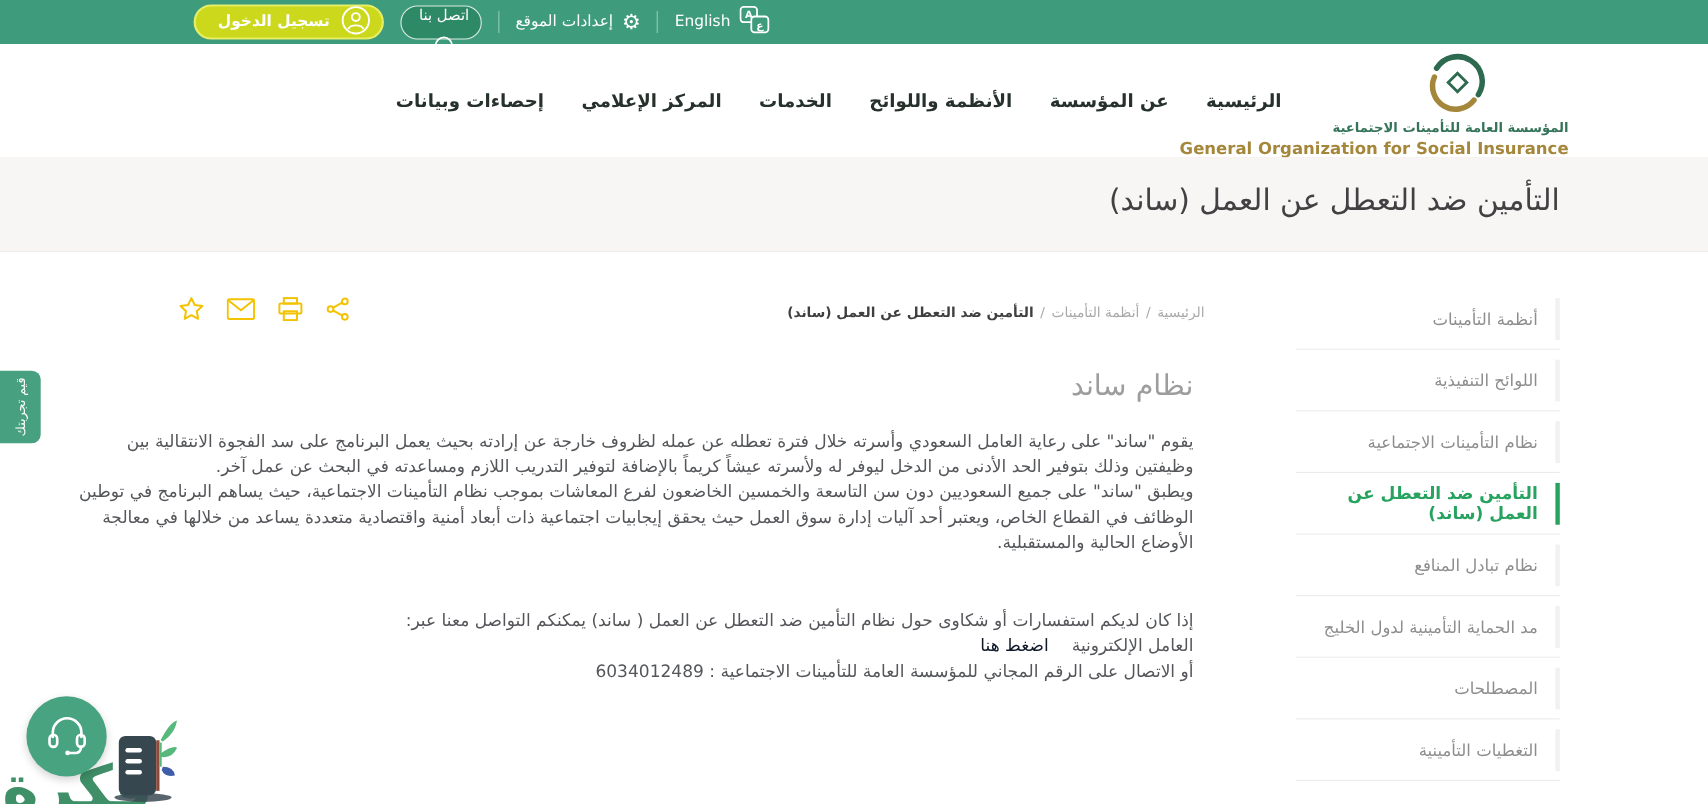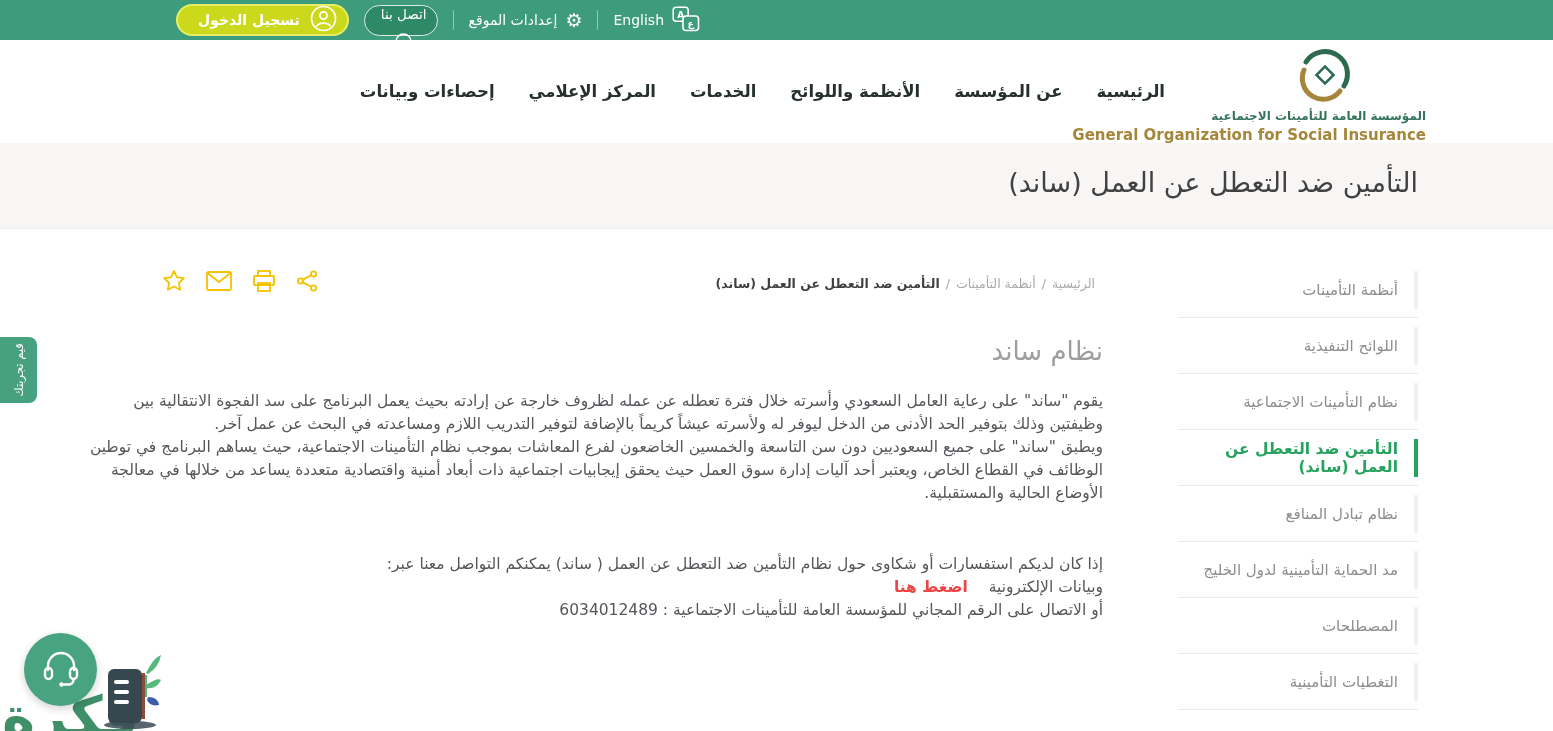--- a/index.html
+++ b/index.html
@@ -35,25 +35,25 @@
   .share-tools button{background:none;border:none;padding:0;margin:0;cursor:pointer;line-height:0;}
 
   
   .sidebar{position:absolute;top:262px;right:135px;width:240px;}
   .side-item{position:relative;display:flex;align-items:center;height:56px;border-bottom:1px solid #ebebeb;color:#8d8d8d;font-size:15px;text-decoration:none;cursor:pointer;padding-right:20px;box-sizing:border-box;}
   .side-item .bar{position:absolute;right:0;top:50%;transform:translateY(-50%);width:4px;height:38px;background:#f1f1f1;}
   .side-item.active{color:#27a35f;font-weight:bold;font-size:15.5px;}
   .side-item.active .bar{background:#27a35f;}
 
   
-  .article{position:absolute;top:336px;right:450px;width:1022px;direction:rtl;color:#54565a;}
+  .article{position:absolute;top:336px;right:468px;width:1022px;direction:rtl;color:#54565a;}
   .article h2{margin:0 0 24px 0;font-size:26px;font-weight:normal;color:#9d9d9d;}
   .article p{margin:0;font-size:15.5px;line-height:23px;}
   .article p.contact-intro{margin-top:48px;}
-  .portal-line .green-link{color:#ef4444;font-weight:bold;text-decoration:none;margin-right:16px;cursor:pointer;}
+  .portal-line .green-link{color:#0f172a;font-weight:normal;text-decoration:none;margin-right:16px;cursor:pointer;}
 
   
   .rate-tab{position:absolute;left:0;top:337px;width:37px;height:66px;background:#47a180;border-radius:0 8px 8px 0;display:flex;align-items:center;justify-content:center;cursor:pointer;z-index:6;}
   .rate-tab span{transform:rotate(-90deg);white-space:nowrap;color:#fff;font-size:11.5px;}
   .chat-fab{position:absolute;left:24px;top:633px;width:73px;height:73px;border-radius:50%;background:#48a381;border:none;cursor:pointer;display:flex;align-items:center;justify-content:center;box-shadow:0 3px 8px rgba(0,0,0,.18);z-index:8;}
   .watermark{position:absolute;left:0;top:650px;width:175px;height:81px;direction:ltr;z-index:7;}
   .wm-text{position:absolute;left:2px;bottom:-14px;font-size:56px;font-weight:bold;color:#3f8f68;line-height:1;}
   .wm-book{position:absolute;left:100px;bottom:-4px;}
 </style>
 </head>
@@ -210,21 +210,21 @@
       <span>التغطيات التأمينية</span>
     </a>
   </aside>
 
   <main class="article">
     <h2>نظام ساند</h2>
     <p>يقوم "ساند" على رعاية العامل السعودي وأسرته خلال فترة تعطله عن عمله لظروف خارجة عن إرادته بحيث يعمل البرنامج على سد الفجوة الانتقالية بين وظيفتين وذلك بتوفير الحد الأدنى من الدخل ليوفر له ولأسرته عيشاً كريماً بالإضافة لتوفير التدريب اللازم ومساعدته في البحث عن عمل آخر.</p>
     <p>ويطبق "ساند" على جميع السعوديين دون سن التاسعة والخمسين الخاضعون لفرع المعاشات بموجب نظام التأمينات الاجتماعية، حيث يساهم البرنامج في توطين الوظائف في القطاع الخاص، ويعتبر أحد آليات إدارة سوق العمل حيث يحقق إيجابيات اجتماعية ذات أبعاد أمنية واقتصادية متعددة يساعد من خلالها في معالجة الأوضاع الحالية والمستقبلية.</p>
     <p class="contact-intro">إذا كان لديكم استفسارات أو شكاوى حول نظام التأمين ضد التعطل عن العمل ( ساند) يمكنكم التواصل معنا عبر:</p>
     <p class="portal-line">
-      <span>وبيانات الإلكترونية</span>
+      <span>العامل الإلكترونية</span>
       <a class="green-link">اضغط هنا</a>
     </p>
     <p>أو الاتصال على الرقم المجاني للمؤسسة العامة للتأمينات الاجتماعية : 6034012489</p>
   </main>
 
   <div class="rate-tab">
     <span>قيم تجربتك</span>
   </div>
 
   <button class="chat-fab">

